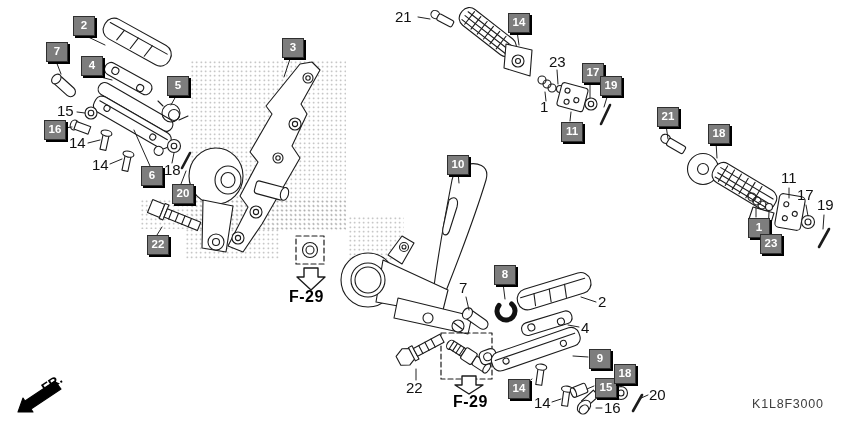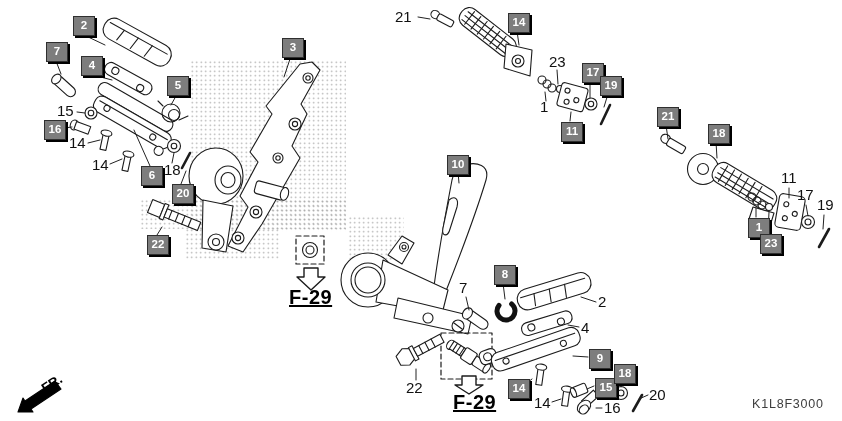--- a/index.html
+++ b/index.html
@@ -15,22 +15,22 @@
   svg.art{position:absolute;left:0;top:0;}
   .co{position:absolute;white-space:nowrap;cursor:default;}
   .co-box{
     min-width:14px;height:15px;padding:1px 3px 2px 3px;
     background:#7d7d7d;border:1px solid #2f2f2f;
     box-shadow:2px 2px 0 #000;
     color:#fff;font-size:11.5px;font-weight:700;line-height:15px;text-align:center;
   }
   .co-text{color:#111;font-size:15px;font-weight:400;line-height:14px;}
   .f29{
-    position:absolute;color:#000;font-size:20px;font-weight:700;
-    letter-spacing:.5px;line-height:14px;text-decoration:underline;
+    position:absolute;color:#000;font-size:16px;font-weight:700;
+    letter-spacing:.5px;line-height:14px;
   }
   .code{
     position:absolute;left:752px;top:397px;color:#3d3d3d;
     font-size:12.5px;font-weight:400;letter-spacing:.8px;
   }
   .fr{
     position:absolute;left:41px;top:376px;color:#000;
     font-size:13.5px;font-weight:700;transform:rotate(-33deg);
   }
 </style>

